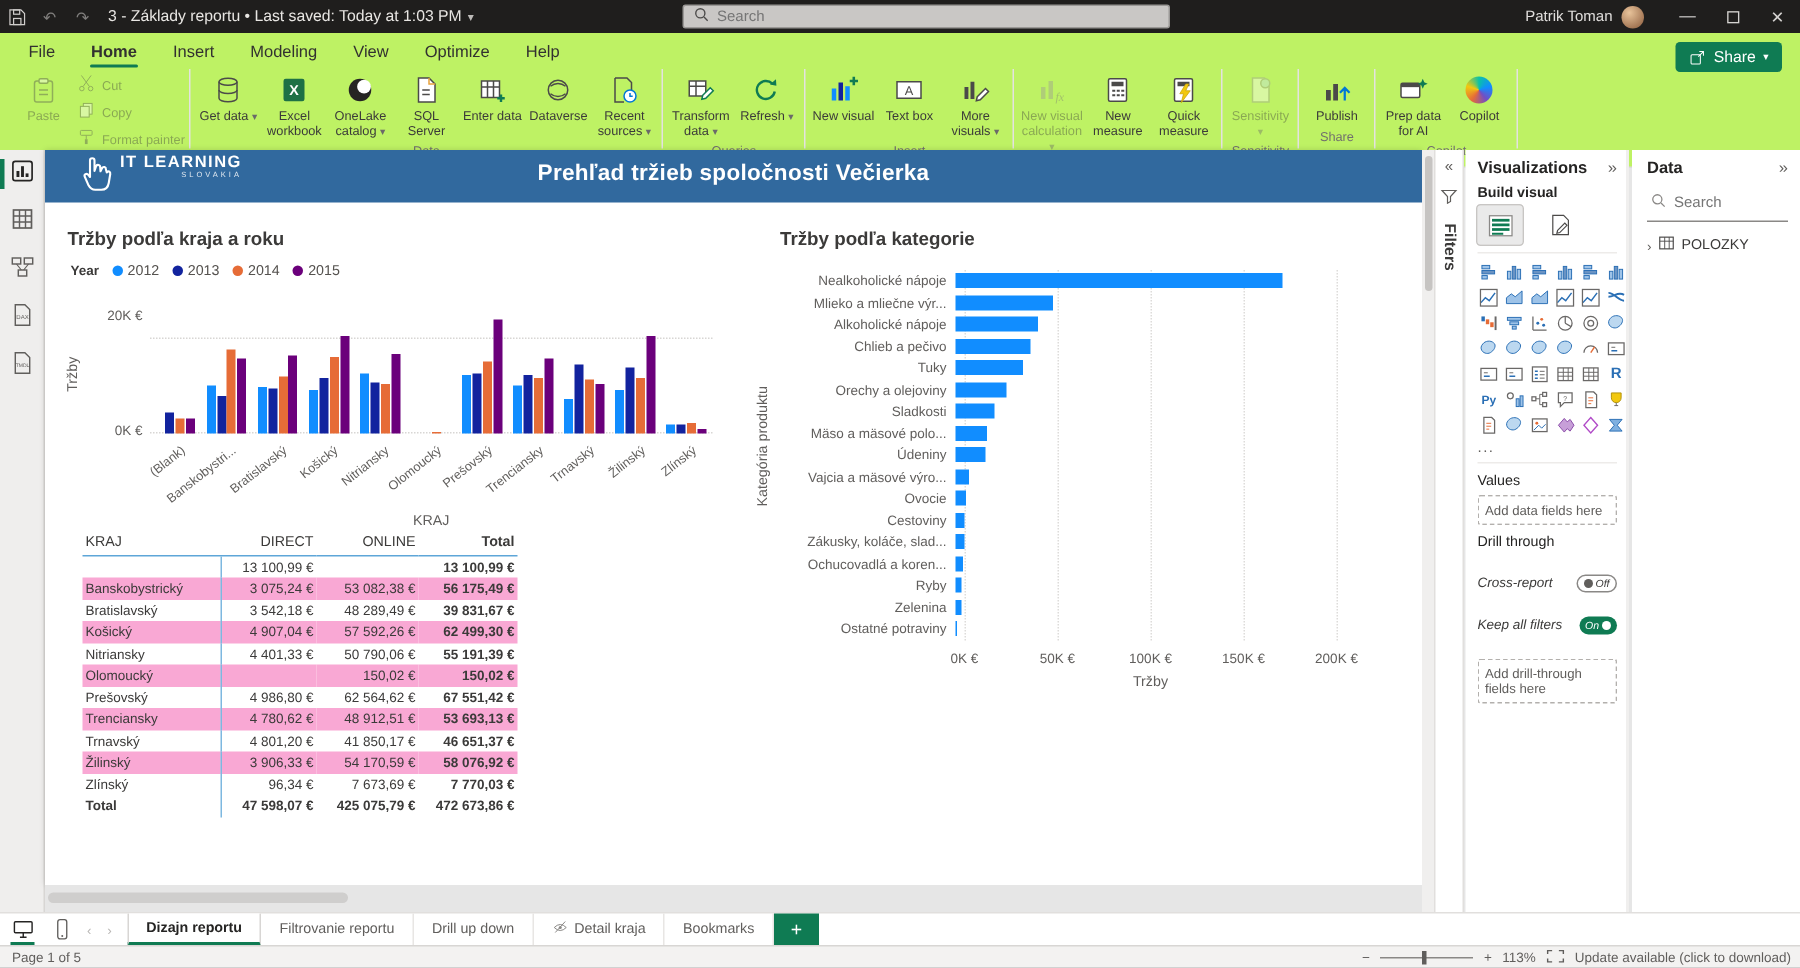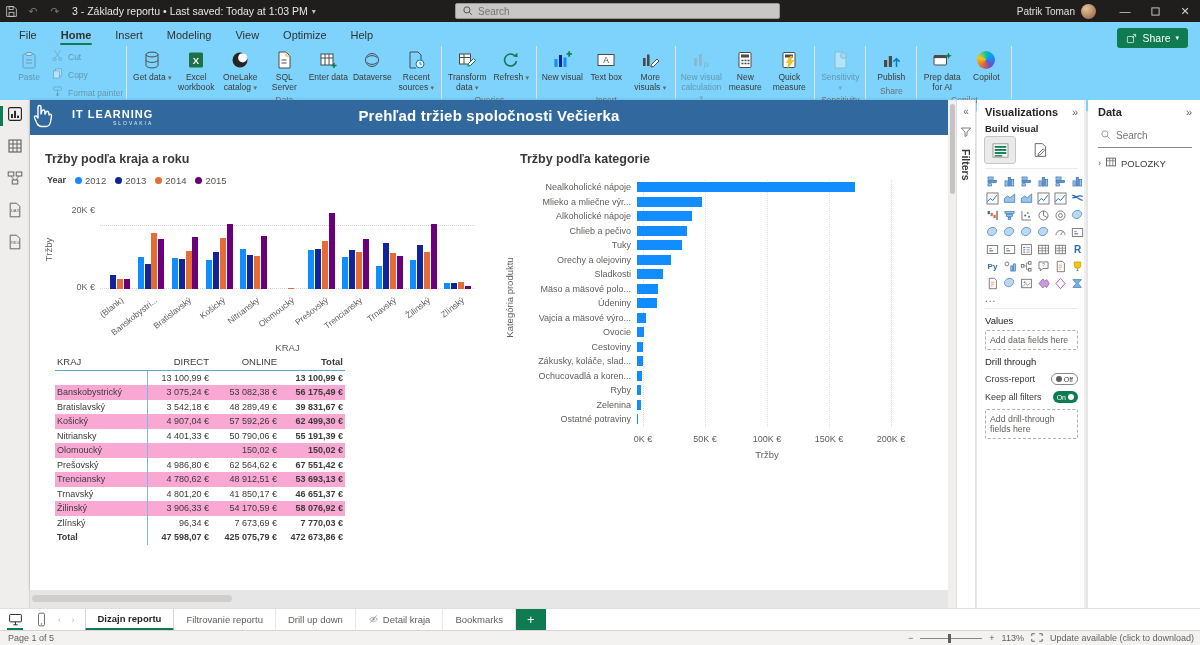--- a/index.html
+++ b/index.html
@@ -13,21 +13,21 @@
   .tb-caret { margin-left:4px; font-size:8px; color:#bdbbb9; }
   .tb-search { position:absolute; left:455px; top:3px; width:325px; height:16px; background:#c9c7c5; border:1px solid #9a9896; border-radius:2px; display:flex; align-items:center; padding:0 6px; gap:5px; }
   .tb-search input { border:none; outline:none; background:transparent; font-size:10px; color:#3b3a39; width:100%; font-family:inherit; }
   .tb-right { position:absolute; right:0; top:0; height:22px; display:flex; align-items:center; }
   .tb-user { font-size:10px; color:#e0dedc; margin-right:6px; }
   .tb-avatar { width:15px; height:15px; border-radius:50%; background:radial-gradient(circle at 35% 30%, #e8c39a, #8a5a3b); margin-right:14px; }
   .winbtn { width:30px; height:22px; display:flex; align-items:center; justify-content:center; color:#d5d3d1; font-size:11px; }
   .winbtn svg { display:block; }
 
   
-  .ribbon { position:absolute; top:22px; left:0; width:1200px; height:90px; background:#7dd3fc; border-bottom:1px solid #dcdad8; }
+  .ribbon { position:absolute; top:22px; left:0; width:1200px; height:90px; background:#bef264; border-bottom:1px solid #dcdad8; }
   .rtabs { display:flex; align-items:flex-end; height:24px; padding-left:8px; gap:2px; }
   .rtab { padding:4px 11px 5px; font-size:11px; color:#323130; cursor:default; position:relative; }
   .rtab.active { font-weight:bold; }
   .rtab.active::after { content:""; position:absolute; left:10px; right:10px; bottom:1px; height:2.5px; background:#0f7b53; border-radius:2px; }
   .share-btn { position:absolute; right:12px; top:6px; height:20px; background:#0f7b53; color:#fff; border-radius:3px; display:flex; align-items:center; gap:5px; padding:0 9px; font-size:10.5px; }
   .rbody { display:flex; align-items:stretch; height:53px; padding-left:4px; }
   .rgroup { display:flex; flex-direction:column; border-right:1px solid #e4e2e0; padding:0 3px; }
   .rgroup-row { display:flex; flex:1; align-items:flex-start; }
   .rgroup-label { text-align:center; font-size:8.5px; color:#716f6d; padding:2px 0 3px; }
   .rbtn { width:44px; display:flex; flex-direction:column; align-items:center; text-align:center; font-size:8.5px; color:#3b3a39; padding-top:3px; line-height:1.15; }
@@ -49,21 +49,21 @@
   
   .canvas { position:absolute; top:100px; left:30px; width:918px; height:508px; background:#e6e6e6; }
   .page { position:absolute; top:0; left:0; width:918px; height:490px; background:#fff; box-shadow:0 0 4px rgba(0,0,0,.15); }
   .hscroll { position:absolute; left:0; bottom:0; width:918px; height:18px; background:#e6e6e6; }
   .hscroll .thumb { position:absolute; left:2px; top:5px; width:200px; height:7px; background:#cfcecd; border-radius:4px; }
   .vscroll { position:absolute; top:100px; left:948px; width:8px; height:508px; background:#f0efee; }
   .vscroll .thumb { position:absolute; top:4px; left:1.5px; width:5px; height:90px; background:#c6c4c2; border-radius:3px; }
 
   .page-header { position:absolute; top:0; left:0; width:100%; height:35px; background:#31699e; color:#fff; }
   .ph-title { position:absolute; left:0; right:0; top:7px; text-align:center; font-size:15px; font-weight:bold; letter-spacing:.2px; }
-  .logo { position:absolute; left:0; top:3px; display:flex; align-items:center; gap:16px; }
+  .logo { position:absolute; left:22px; top:3px; display:flex; align-items:flex-start; gap:2px; }
   .logo-text b { font-size:11px; letter-spacing:1px; display:block; line-height:1; }
   .logo-text i { font-size:5px; letter-spacing:2px; display:block; text-align:right; font-style:normal; opacity:.85; }
 
   .v-title { position:absolute; top:0; left:0; font-size:12.5px; font-weight:bold; color:#3b3a39; }
 
   
   #visual-column { position:absolute; left:15px; top:52px; width:450px; height:200px; }
   .legend { position:absolute; top:23px; left:2px; display:flex; align-items:flex-start; gap:9px; font-size:9.5px; color:#3b3a39; }
   .legend .lt { font-weight:bold; font-size:9px; }
   .leg-item { display:flex; align-items:center; gap:3px; color:#55524f; }
@@ -111,21 +111,21 @@
   .panel-head .chev { font-weight:normal; color:#605e5c; font-size:11px; }
   .build-label { font-size:9.5px; font-weight:bold; color:#252423; margin-bottom:3px; }
   .mode-row { display:flex; gap:10px; align-items:center; border-bottom:1px solid #edebe9; padding-bottom:5px; margin-bottom:5px; }
   .mode-btn { width:30px; height:26px; display:flex; align-items:center; justify-content:center; border-radius:2px; }
   .mode-btn.sel { background:#eaeaea; outline:1px solid #c8c6c4; }
   .vgrid { display:grid; grid-template-columns:repeat(6,1fr); gap:2px 2px; }
   .vicon { width:15px; height:15px; display:flex; align-items:center; justify-content:center; }
   .vmore { font-size:10px; color:#605e5c; letter-spacing:1px; padding:2px 0 4px; border-bottom:1px solid #edebe9; margin-bottom:6px; }
   .sec-label { font-size:9.5px; color:#252423; margin:6px 0 4px; }
   .dashed-box { border:1px dashed #b3b0ad; border-radius:2px; font-size:8.8px; color:#605e5c; padding:4px 4px; margin-bottom:4px; background:#fff; }
-  .toggle-row { display:flex; justify-content:space-between; align-items:center; margin:6px 0; font-size:9px; color:#3b3a39; }
+  .toggle-row { display:flex; justify-content:space-between; align-items:flex-start; margin:16px 0; font-size:9px; color:#3b3a39;font-style:italic; }
   .pill { display:flex; align-items:center; gap:2px; border-radius:8px; font-size:7px; padding:1px 4px; height:12px; }
   .pill.off { border:1px solid #8a8886; color:#3b3a39; background:#fff; }
   .pill.off .dot { width:6px; height:6px; border-radius:50%; background:#605e5c; }
   .pill.on { background:#0f7b53; color:#fff; }
   .pill.on .dot { width:6px; height:6px; border-radius:50%; background:#fff; }
   .search-box { display:flex; align-items:center; gap:5px; border-bottom:1px solid #8a8886; padding:3px 2px; margin-bottom:8px; }
   .search-box input { border:none; outline:none; font-size:10px; width:100%; color:#3b3a39; font-family:inherit; }
   .field-row { display:flex; align-items:center; gap:4px; font-size:9.5px; color:#3b3a39; }
   .exp-chev { color:#605e5c; font-size:9px; }
 

